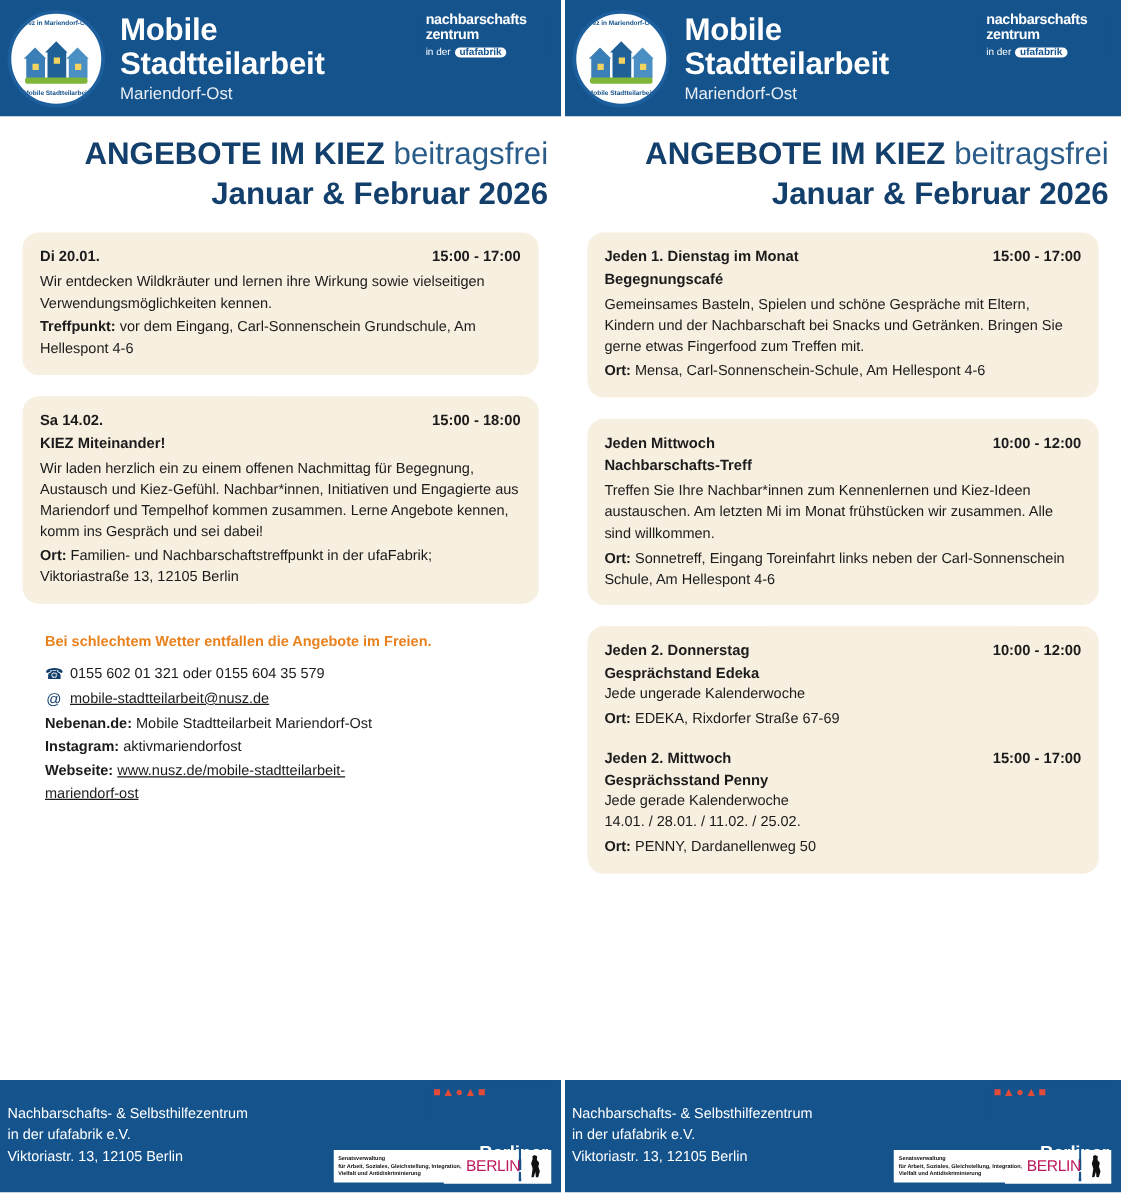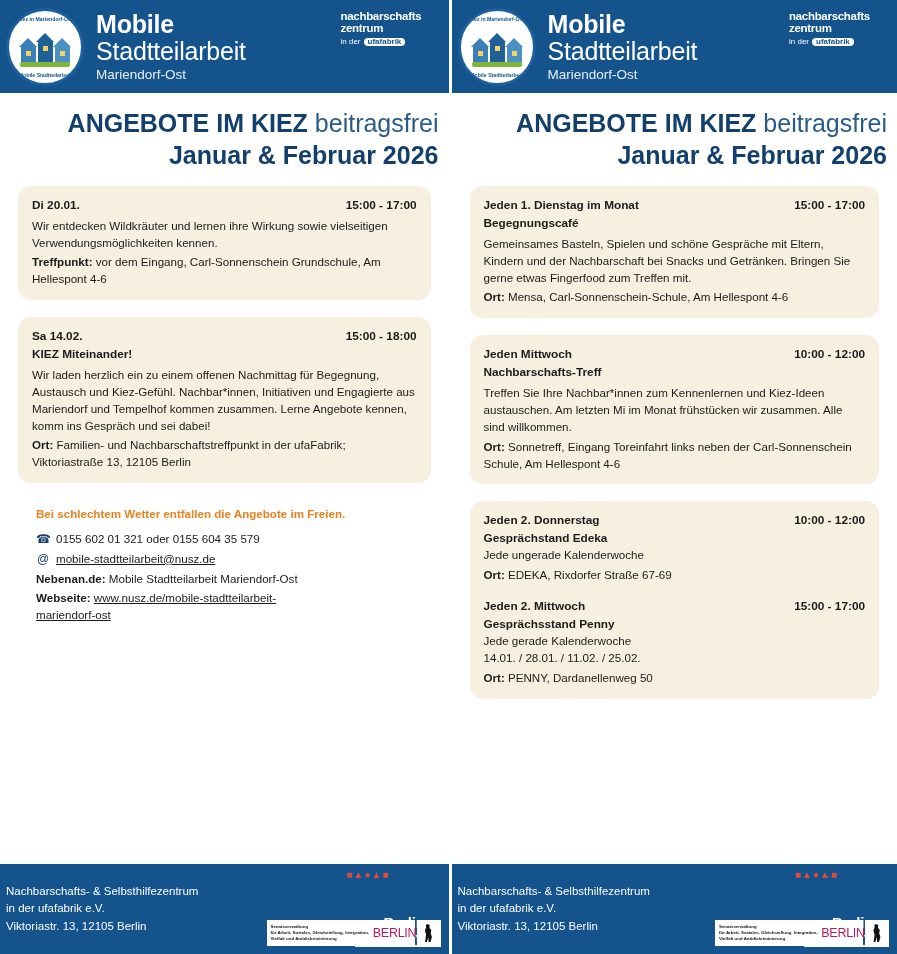--- a/index.html
+++ b/index.html
@@ -97,21 +97,21 @@
 
   .header-title {
     margin-left: 12px;
     color: #ffffff;
     line-height: 1.07;
   }
   .header-title .t1 {
     font-size: 25px; font-weight: bold; letter-spacing: -0.2px;
   }
   .header-title .t2 {
-    font-size: 25px; font-weight: normal; letter-spacing: -0.2px;
+    font-size: 25px; font-weight: bold; letter-spacing: -0.2px;
   }
   .header-title .t3 {
     font-size: 13.5px; margin-top: 3px; color:#e9eef5;
   }
   .nbz-logo {
     position: absolute;
     right: 10px; top: 8px;
     width: 102px; height: 40px;
     background: #14538c;
     color: #fff;
@@ -384,20 +384,23 @@
 
         <div class="contact-row line">
           <span class="ico">@</span>
           <span class="u">mobile-stadtteilarbeit@nusz.de</span>
         </div>
 
         <div class="line">
           <b>Nebenan.de:</b><span> Mobile Stadtteilarbeit Mariendorf-Ost</span>
         </div>
 
+        <div class="line">
+          <b>Instagram:</b><span> aktivmariendorfost</span>
+        </div>
 
         <div class="line">
           <b>Webseite:</b>
           <span class="u">www.nusz.de/mobile-stadtteilarbeit-</span><br>
           <span class="u">mariendorf-ost</span>
         </div>
       </div>
 
     </div>
 

